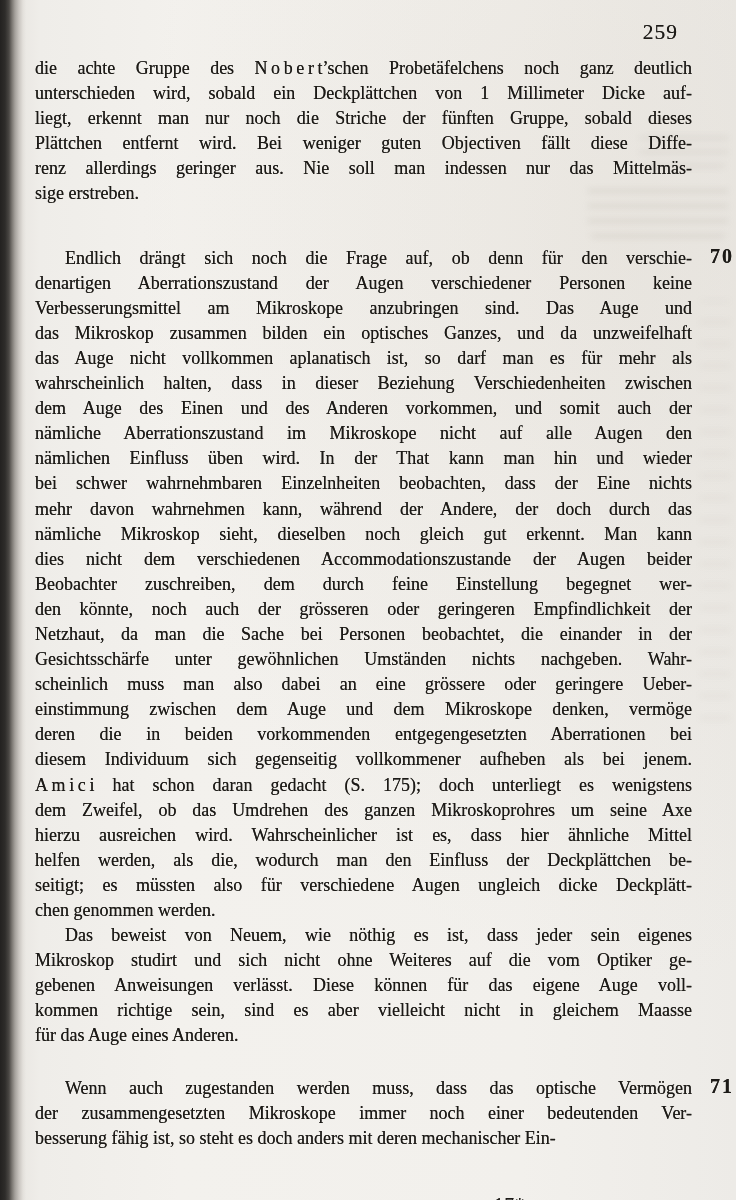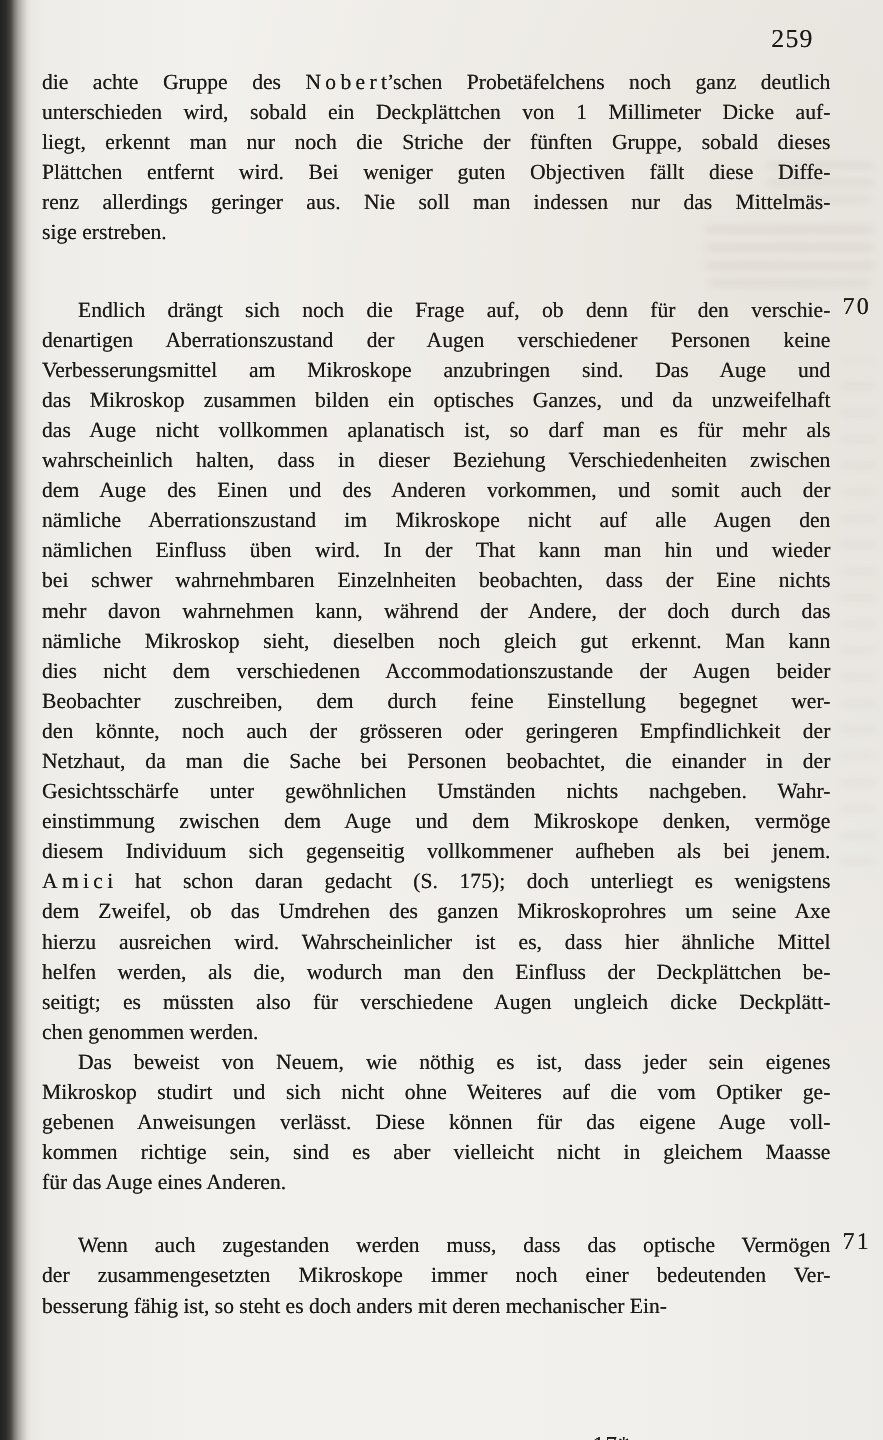--- a/index.html
+++ b/index.html
@@ -40,21 +40,21 @@
   .para-1{margin-top:39px;}
   .para-3{margin-top:27px;}
   .line{
     text-align:justify;text-align-last:justify;
     white-space:normal;height:25.1px;overflow:visible;
   }
   .line.final{text-align-last:left;}
   .paragraph.indent .line:first-child{text-indent:30px;}
   .margin-number{
     position:absolute;left:calc(100% + 2px);top:-2px;width:40px;
-    text-align:center;font-size:20px;font-weight:400;letter-spacing:2px;
+    text-align:right;font-size:20px;font-weight:700;letter-spacing:2px;
     text-shadow:0 0 0.4px rgba(25,22,18,0.8);
   }
   .signature-mark{
     position:absolute;left:494px;top:1194px;
     font-size:19px;letter-spacing:1px;
     text-shadow:0 0 0.4px rgba(25,22,18,0.8);
   }
   .ghost{
     position:absolute;pointer-events:none;filter:blur(3px);opacity:0.5;
   }
@@ -110,21 +110,23 @@
         <div class="line">nämliche Aberrationszustand im Mikroskope nicht auf alle Augen den</div>
         <div class="line">nämlichen Einfluss üben wird. In der That kann man hin und wieder</div>
         <div class="line">bei schwer wahrnehmbaren Einzelnheiten beobachten, dass der Eine nichts</div>
         <div class="line">mehr davon wahrnehmen kann, während der Andere, der doch durch das</div>
         <div class="line">nämliche Mikroskop sieht, dieselben noch gleich gut erkennt. Man kann</div>
         <div class="line">dies nicht dem verschiedenen Accommodationszustande der Augen beider</div>
         <div class="line">Beobachter zuschreiben, dem durch feine Einstellung begegnet wer-</div>
         <div class="line">den könnte, noch auch der grösseren oder geringeren Empfindlichkeit der</div>
         <div class="line">Netzhaut, da man die Sache bei Personen beobachtet, die einander in der</div>
         <div class="line">Gesichtsschärfe unter gewöhnlichen Umständen nichts nachgeben. Wahr-</div>
+        <div class="line">scheinlich muss man also dabei an eine grössere oder geringere Ueber-</div>
         <div class="line">einstimmung zwischen dem Auge und dem Mikroskope denken, vermöge</div>
+        <div class="line">deren die in beiden vorkommenden entgegengesetzten Aberrationen bei</div>
         <div class="line">diesem Individuum sich gegenseitig vollkommener aufheben als bei jenem.</div>
         <div class="line">A m i c i hat schon daran gedacht (S. 175); doch unterliegt es wenigstens</div>
         <div class="line">dem Zweifel, ob das Umdrehen des ganzen Mikroskoprohres um seine Axe</div>
         <div class="line">hierzu ausreichen wird. Wahrscheinlicher ist es, dass hier ähnliche Mittel</div>
         <div class="line">helfen werden, als die, wodurch man den Einfluss der Deckplättchen be-</div>
         <div class="line">seitigt; es müssten also für verschiedene Augen ungleich dicke Deckplätt-</div>
         <div class="line final">chen genommen werden.</div>
         <span class="margin-number">70</span>
       </div>
       <div class="paragraph para-2 indent">

